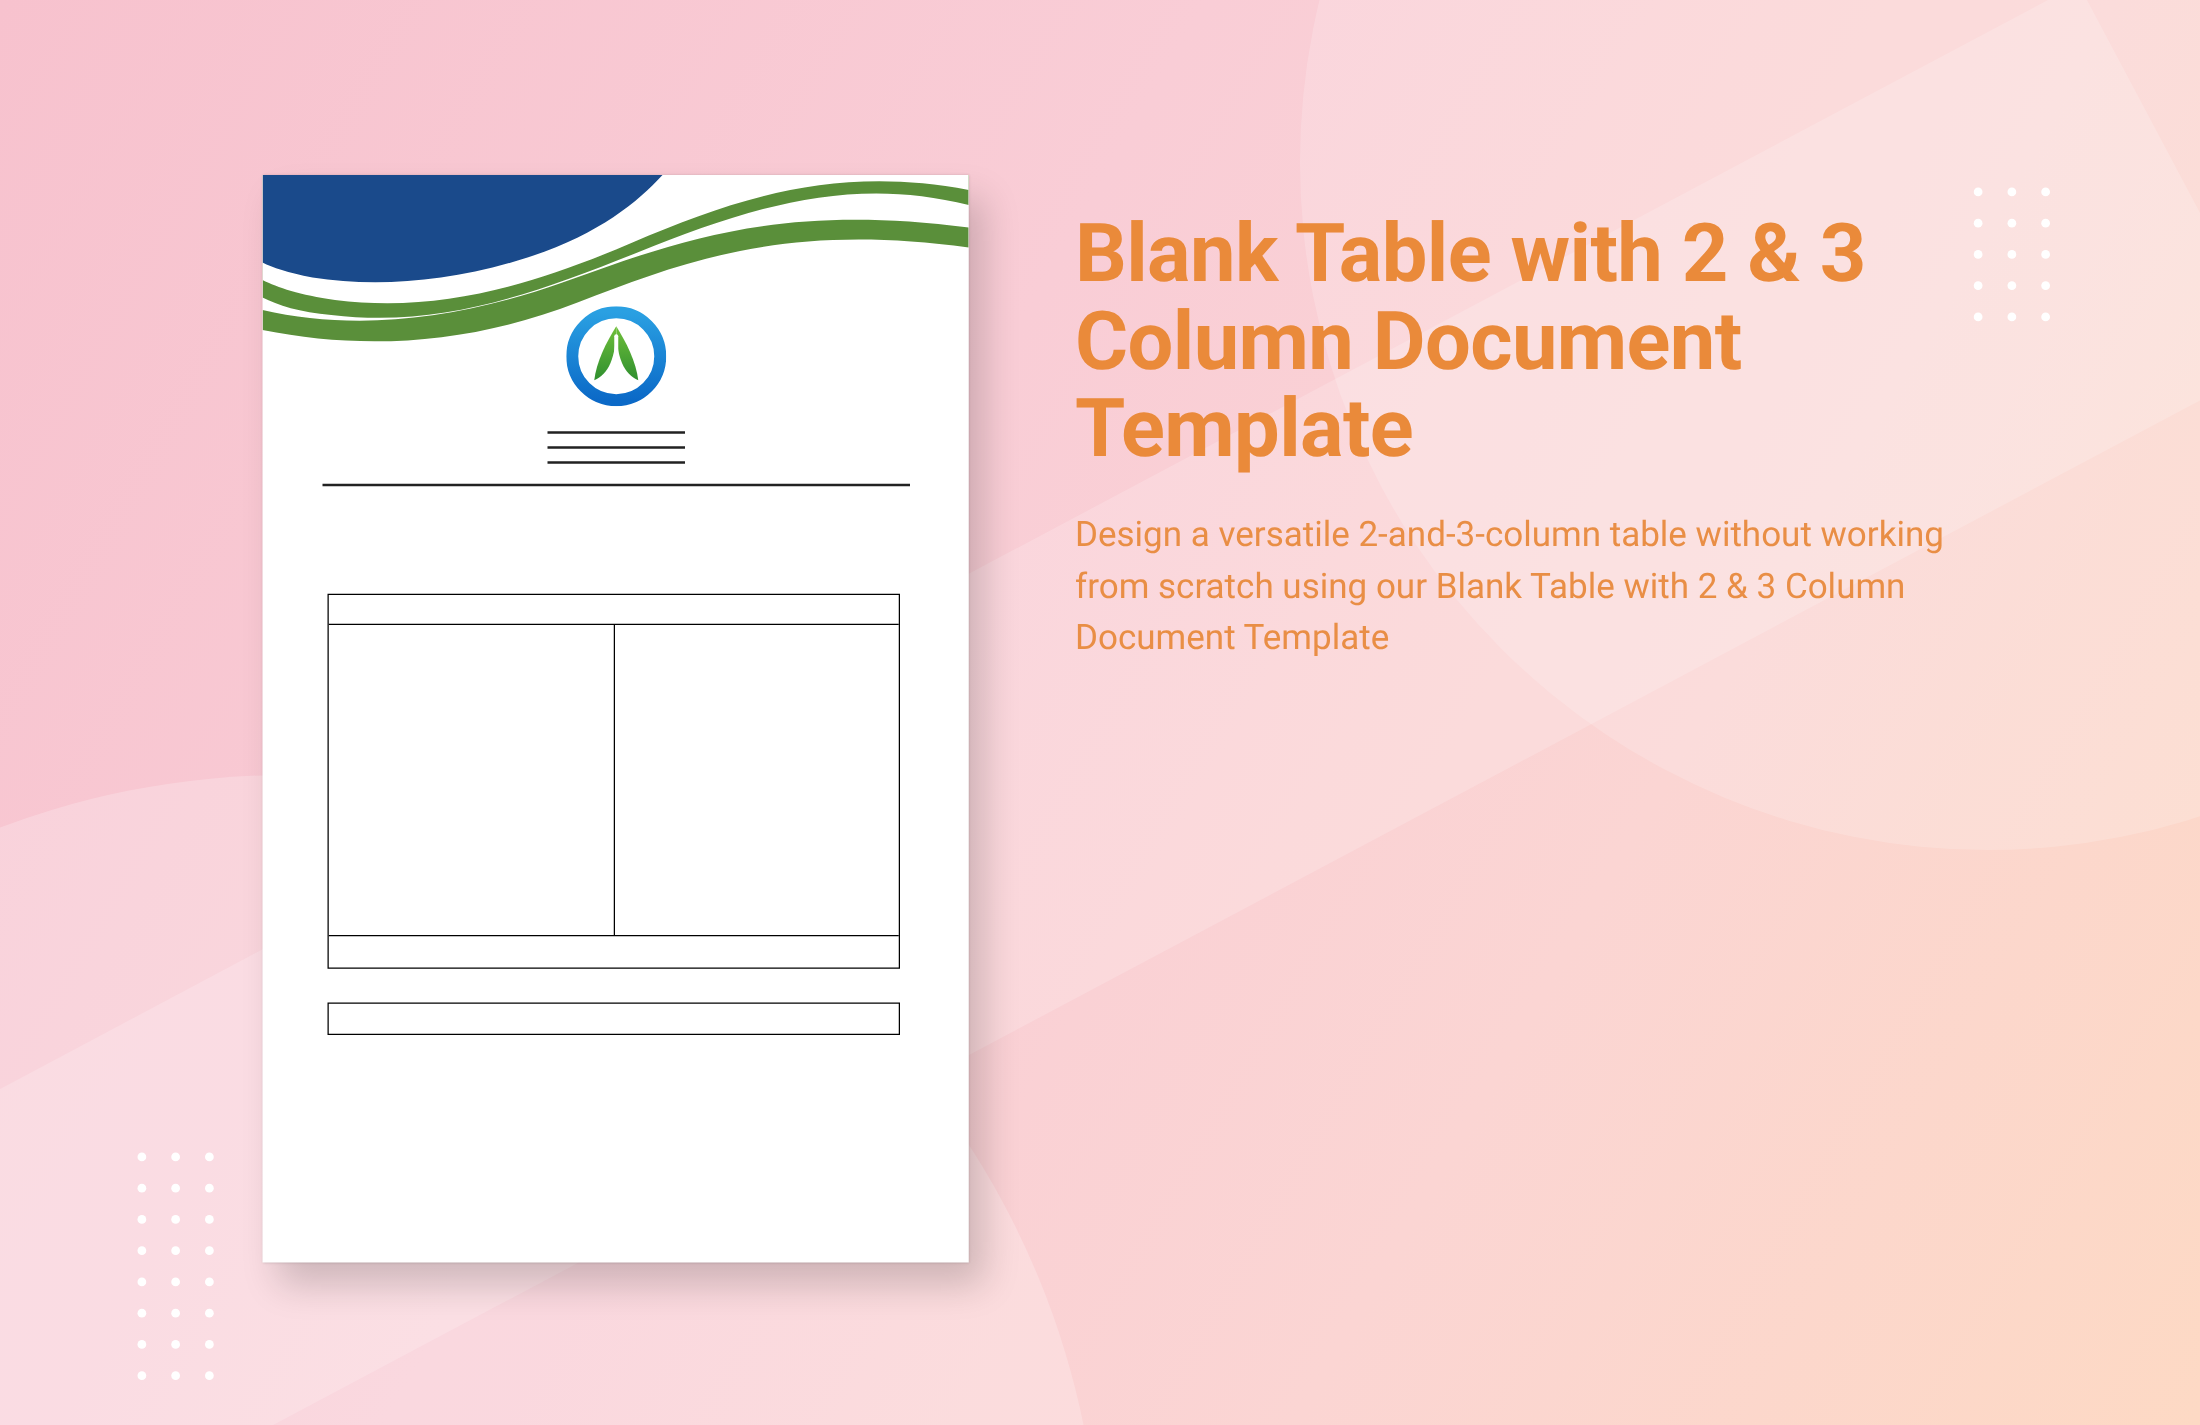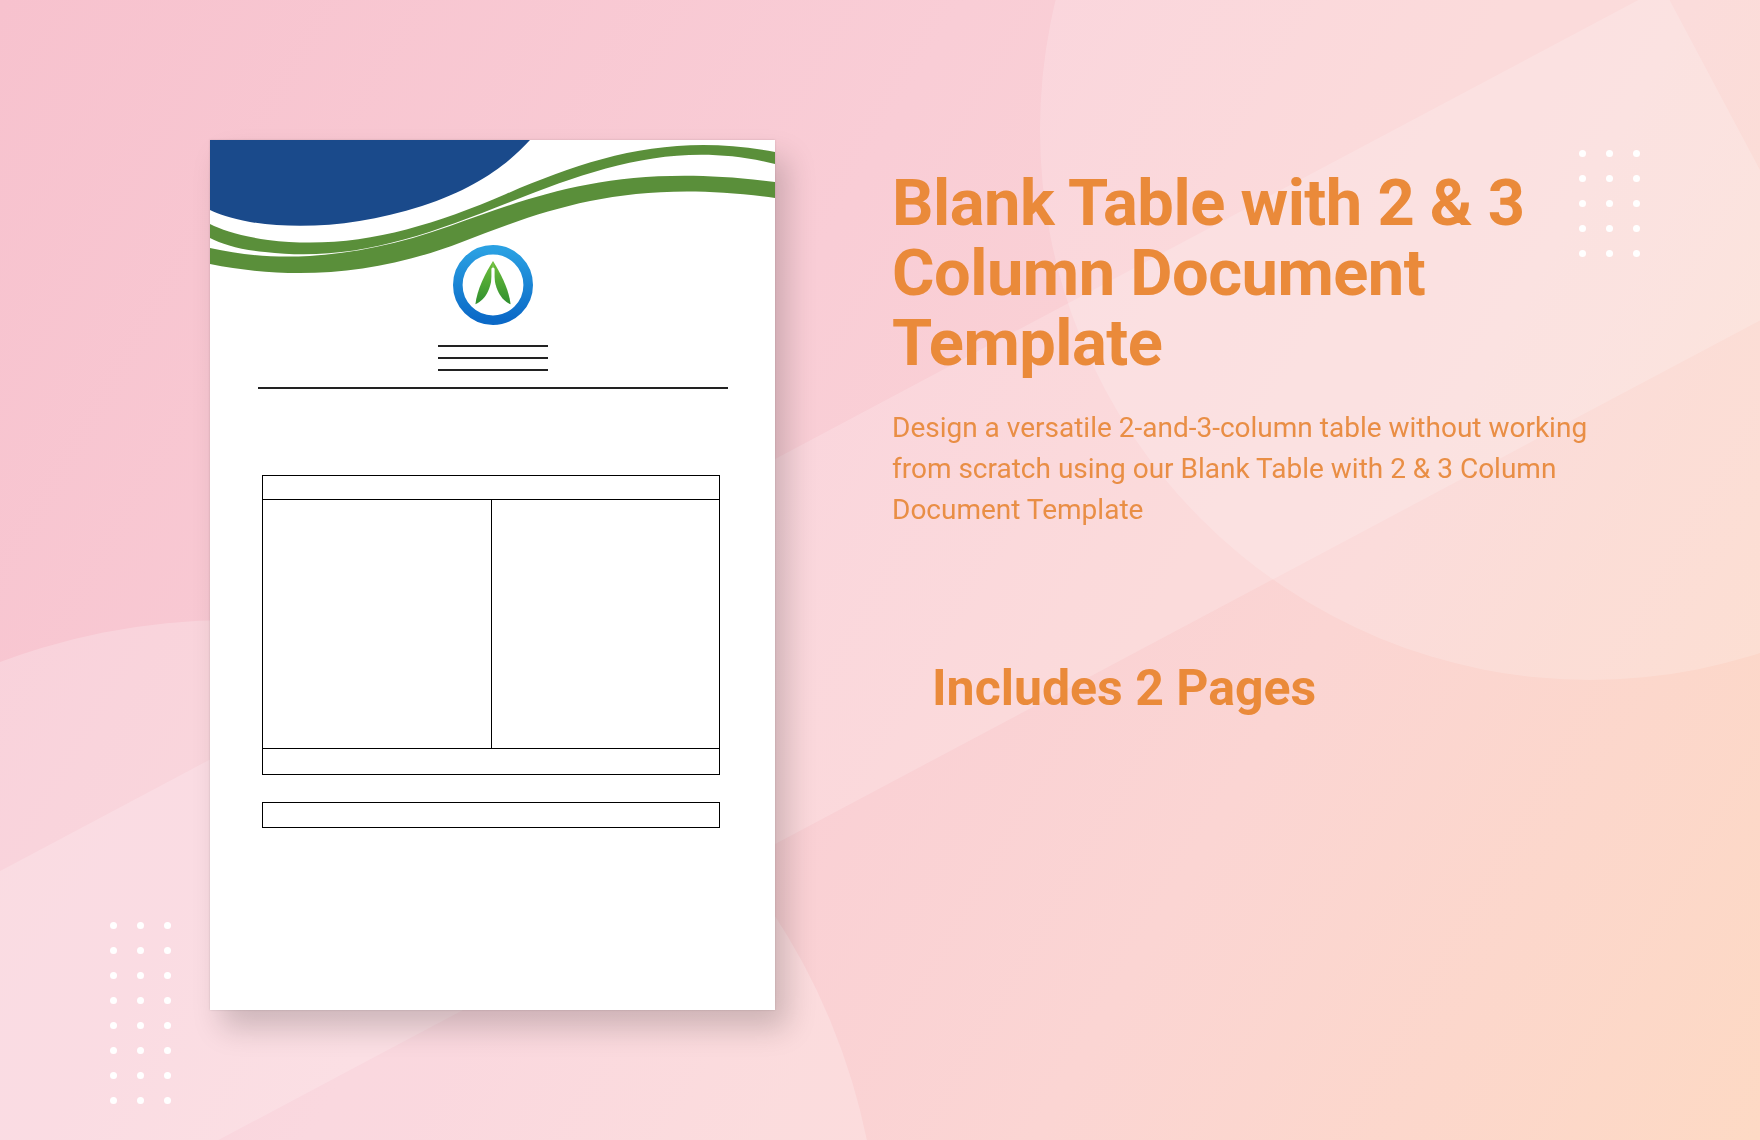--- a/index.html
+++ b/index.html
@@ -144,21 +144,21 @@
     left: 52px;
     top: 662px;
     width: 458px;
     height: 26px;
     border: 1.5px solid #000;
   }
 
   
   .text-col {
     position: absolute;
-    left: 892px;
+    left: 860px;
     top: 168px;
     width: 790px;
   }
   .title {
     font-size: 65px;
     line-height: 1.08;
     font-weight: 700;
     color: #ea8a3a;
     letter-spacing: -0.5px;
   }
@@ -278,16 +278,15 @@
       <div class="doc-table-footer"></div>
     </div>
 
     <div class="doc-bottom-bar"></div>
 
   </div>
 
   <div class="text-col">
     <h1 class="title">Blank Table with 2 &amp; 3 Column Document Template</h1>
     <p class="desc">Design a versatile 2-and-3-column table without working from scratch using our Blank Table with 2 &amp; 3 Column Document Template</p>
-    <div class="includes">Includes 2 Pages</div>
   </div>
 
 </div>
 
 </body></html>

